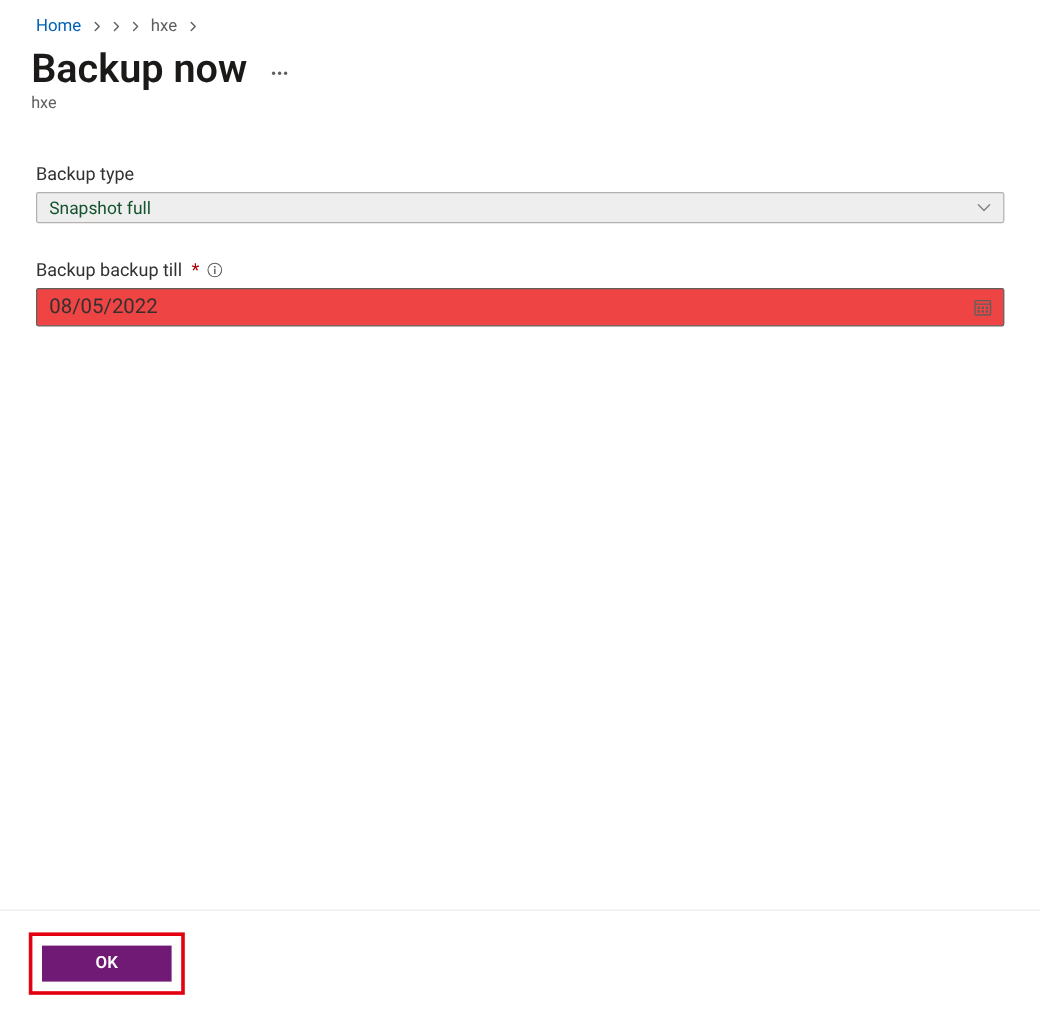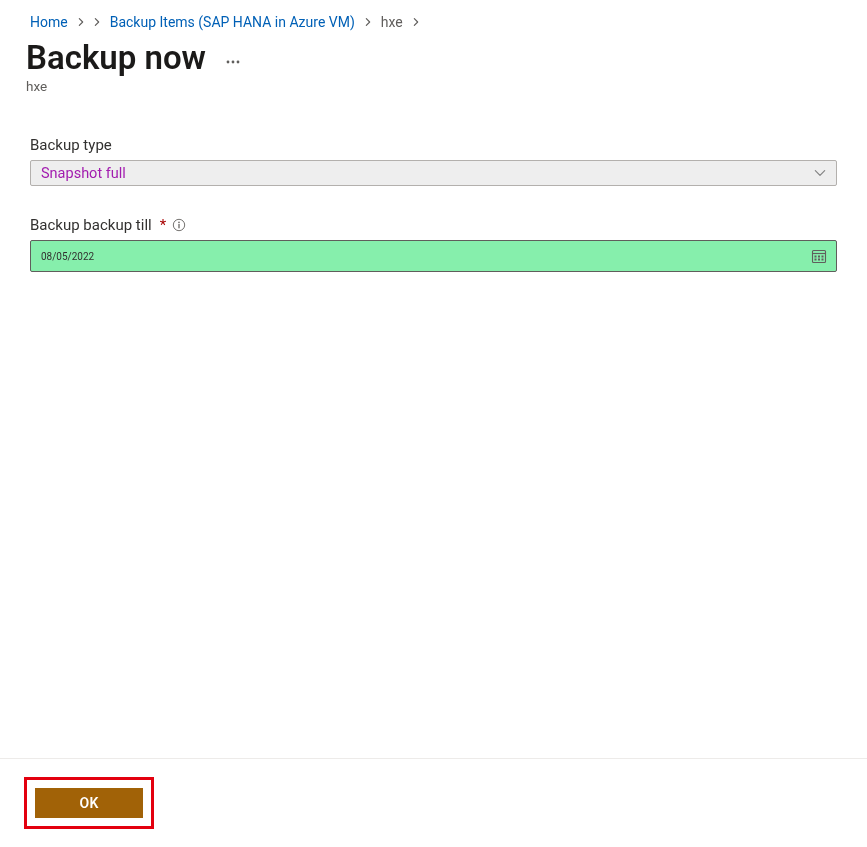--- a/index.html
+++ b/index.html
@@ -94,21 +94,21 @@
   }
   .select-wrap {
     position: relative;
     margin-top: 6px;
   }
   .select-input {
     width: 100%;
     height: 26px;
     border: 1px solid #b3b0ad;
     background: #eeeeee;
-    color: #a21caf;
+    color: #14532d;
     font-size: 14.5px;
     padding: 0 34px 0 10px;
     border-radius: 2px;
     cursor: default;
     display: flex;
     align-items: center;
   }
   .chevron {
     position: absolute;
     right: 10px;
@@ -119,23 +119,23 @@
     pointer-events: none;
   }
   .date-wrap {
     position: relative;
     margin-top: 6px;
   }
   .date-input {
     width: 100%;
     height: 32px;
     border: 1px solid #605e5c;
-    background: #86efac;
+    background: #ef4444;
     color: #323130;
-    font-size: 10px;
+    font-size: 17px;
     padding: 0 36px 0 10px;
     border-radius: 2px;
     font-family: inherit;
   }
   .calendar-icon {
     position: absolute;
     right: 10px;
     top: 50%;
     transform: translateY(-50%);
     width: 16px; height: 16px;
@@ -146,21 +146,21 @@
     flex: 0 0 auto;
     border-top: 1px solid #edebe9;
     padding: 18px 24px 18px 24px;
   }
   .ok-highlight {
     display: inline-block;
     border: 3px solid #e3000f;
     padding: 8px 8px;
   }
   .ok-btn {
-    background: #a16207;
+    background: #701a75;
     color: #ffffff;
     border: none;
     height: 30px;
     min-width: 108px;
     font-size: 14px;
     font-weight: 600;
     cursor: pointer;
     letter-spacing: 0.2px;
     border-radius: 0;
     font-family: inherit;
@@ -176,21 +176,20 @@
     <span class="sep">
       <svg width="10" height="10" viewBox="0 0 12 12" fill="none">
           <path d="M4 2l4 4-4 4" stroke="currentColor" stroke-width="1.4" stroke-linecap="round" stroke-linejoin="round"></path>
         </svg>
     </span>
     <span class="sep">
       <svg width="10" height="10" viewBox="0 0 12 12" fill="none">
           <path d="M4 2l4 4-4 4" stroke="currentColor" stroke-width="1.4" stroke-linecap="round" stroke-linejoin="round"></path>
         </svg>
     </span>
-    <a>Backup Items (SAP HANA in Azure VM)</a>
     <span class="sep">
       <svg width="10" height="10" viewBox="0 0 12 12" fill="none">
           <path d="M4 2l4 4-4 4" stroke="currentColor" stroke-width="1.4" stroke-linecap="round" stroke-linejoin="round"></path>
         </svg>
     </span>
     <span class="current">hxe</span>
     <span class="sep">
       <svg width="10" height="10" viewBox="0 0 12 12" fill="none">
           <path d="M4 2l4 4-4 4" stroke="currentColor" stroke-width="1.4" stroke-linecap="round" stroke-linejoin="round"></path>
         </svg>

